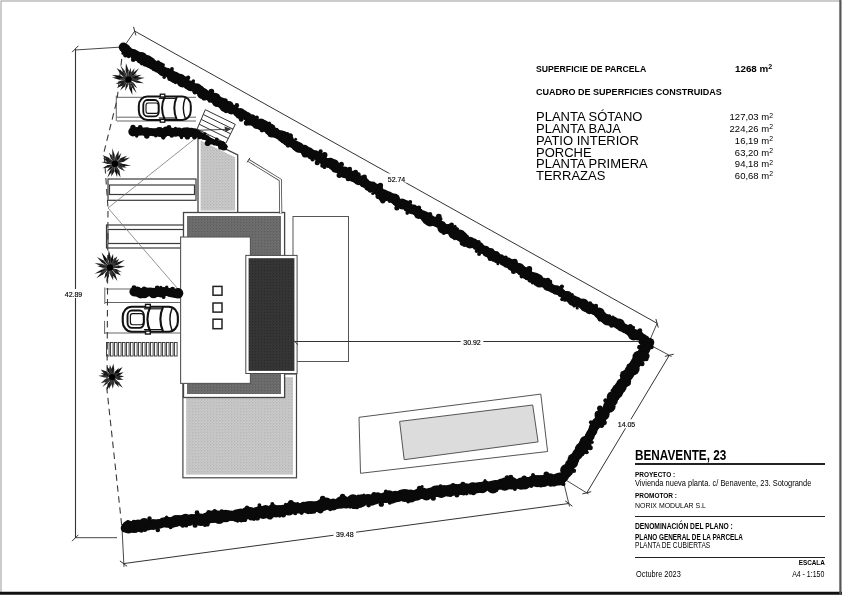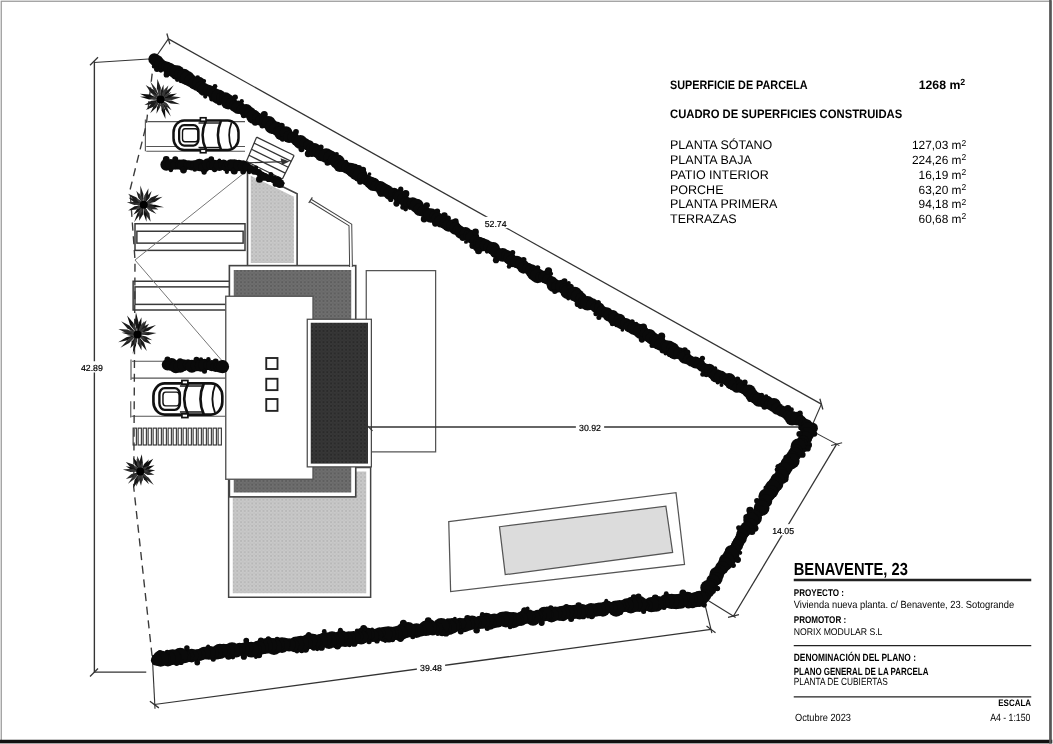--- a/index.html
+++ b/index.html
@@ -1002,21 +1002,21 @@
       <circle cx="0" cy="0" r="3.2" fill="#000"></circle>
     </g>
 </svg>
 
 <div class="abs" style="left:536px;top:62.6px;font-size:9.8px;font-weight:bold;color:#000;transform:scaleX(0.885);transform-origin:left top;line-height:11.3px">SUPERFICIE DE PARCELA</div>
 
 <div class="abs" style="left:735px;top:62.6px;font-size:9.8px;font-weight:bold;color:#000;transform:scaleX(1.0);transform-origin:left top;line-height:11.3px">1268 m<sup>2</sup></div>
 
 <div class="abs" style="left:536px;top:85.6px;font-size:9.8px;font-weight:bold;color:#000;transform:scaleX(0.92);transform-origin:left top;line-height:11.3px">CUADRO DE SUPERFICIES CONSTRUIDAS</div>
 
-<div class="abs" style="left:536px;top:111.3px;font-size:10px;line-height:11.74px;color:#000">PLANTA SÓTANO<br>PLANTA BAJA<br>PATIO INTERIOR<br>PORCHE<br>PLANTA PRIMERA<br>TERRAZAS</div>
+<div class="abs" style="left:536px;top:111.3px;font-size:13px;line-height:11.74px;color:#000">PLANTA SÓTANO<br>PLANTA BAJA<br>PATIO INTERIOR<br>PORCHE<br>PLANTA PRIMERA<br>TERRAZAS</div>
 
 <div class="abs" style="left:660px;top:111.3px;font-size:9.5px;line-height:11.74px;width:113px;text-align:right;color:#000">127,03 m<sup>2</sup><br>224,26 m<sup>2</sup><br>16,19 m<sup>2</sup><br>63,20 m<sup>2</sup><br>94,18 m<sup>2</sup><br>60,68 m<sup>2</sup></div>
 
 <div class="abs" style="left:634.5px;top:446.8px;font-size:14px;font-weight:bold;color:#000;transform:scaleX(0.84);transform-origin:left top;line-height:16.1px">BENAVENTE, 23</div>
 
 <div class="abs" style="left:634.5px;top:463.2px;width:190px;height:1.4px;background:#222"></div>
 
 <div class="abs" style="left:635px;top:470.3px;font-size:7.8px;font-weight:bold;color:#000;transform:scaleX(0.83);transform-origin:left top;line-height:9.0px">PROYECTO :</div>
 
 <div class="abs" style="left:635px;top:478.7px;font-size:8.3px;font-weight:normal;color:#000;transform:scaleX(0.9);transform-origin:left top;line-height:9.5px">Vivienda nueva planta. c/ Benavente, 23. Sotogrande</div>

